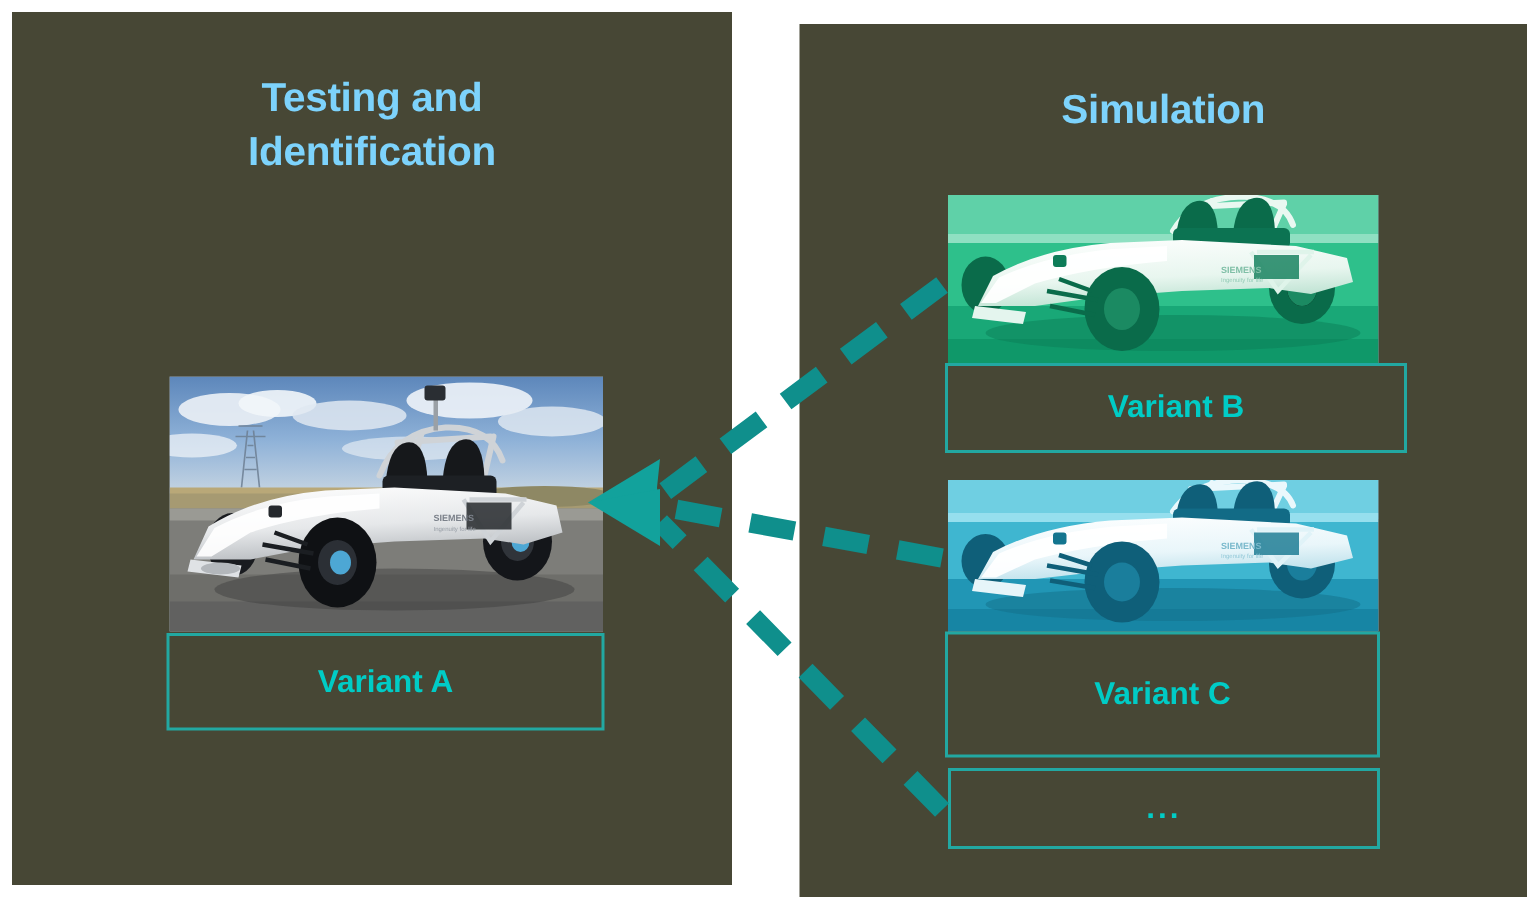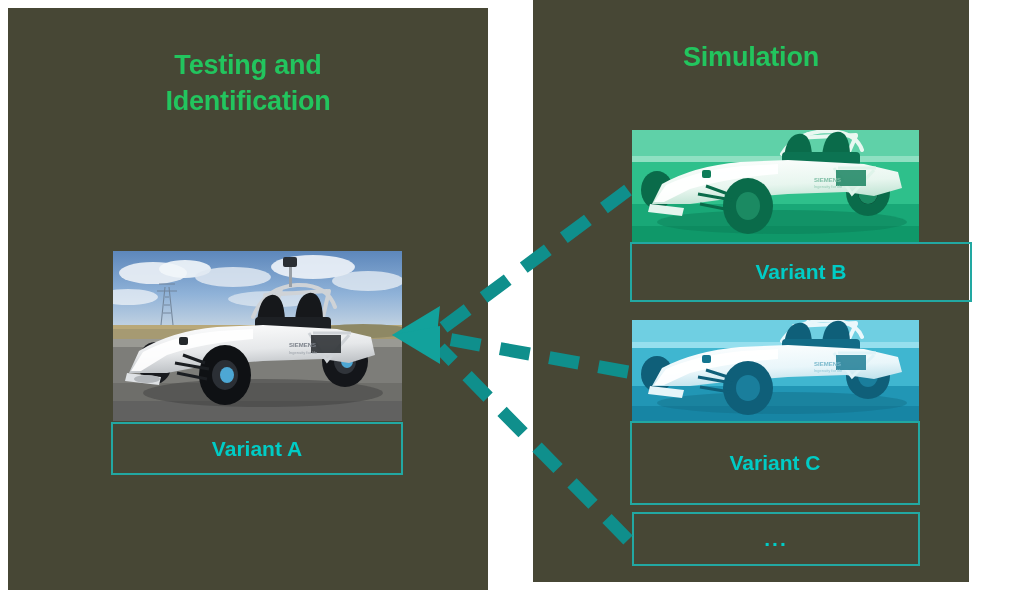--- a/index.html
+++ b/index.html
@@ -22,27 +22,27 @@
     height: 598px;
     background: #ffffff;
   }
 
   
   .panel {
     position: absolute;
     background: #474735;
   }
   #panel-left  { left: 8px;   top: 8px; width: 480px; height: 582px; }
-  #panel-right { left: 533px; top: 0; width: 436px; height: 582px; }
+  #panel-right { left: 533px; top: 16px; width: 485px; height: 582px; }
 
   .panel-title {
     position: absolute;
     left: 0; right: 0;
     text-align: center;
-    color: #22c55e;
+    color: #7dd3fc;
     font-weight: bold;
     font-size: 27px;
     line-height: 1.32;
     letter-spacing: -0.2px;
     white-space: pre-line;
   }
   #title-left  { top: 40px; }
   #title-right { top: 40px; }
 
   
@@ -63,25 +63,25 @@
     align-items: center;
     justify-content: center;
     color: #00ccc6;
     font-weight: bold;
     font-size: 21px;
   }
   .card-label.small { font-size: 21px; letter-spacing: 2px; }
 
   
   #card-a-photo { left: 105px; top: 243px; width: 289px; height: 170px; }
-  #card-a-label { left: 103px; top: 414px; width: 292px; height: 53px; }
+  #card-a-label { left: 103px; top: 414px; width: 292px; height: 65px; }
 
   
   #card-b-photo { left: 632px; top: 130px; width: 287px; height: 112px; }
-  #card-b-label { left: 630px; top: 242px; width: 342px; height: 60px; }
+  #card-b-label { left: 630px; top: 242px; width: 308px; height: 60px; }
 
   
   #card-c-photo { left: 632px; top: 320px; width: 287px; height: 101px; }
   #card-c-label { left: 630px; top: 421px; width: 290px; height: 84px; }
 
   
   #card-d-label { left: 632px; top: 512px; width: 288px; height: 54px; }
 
   
   #connectors {

